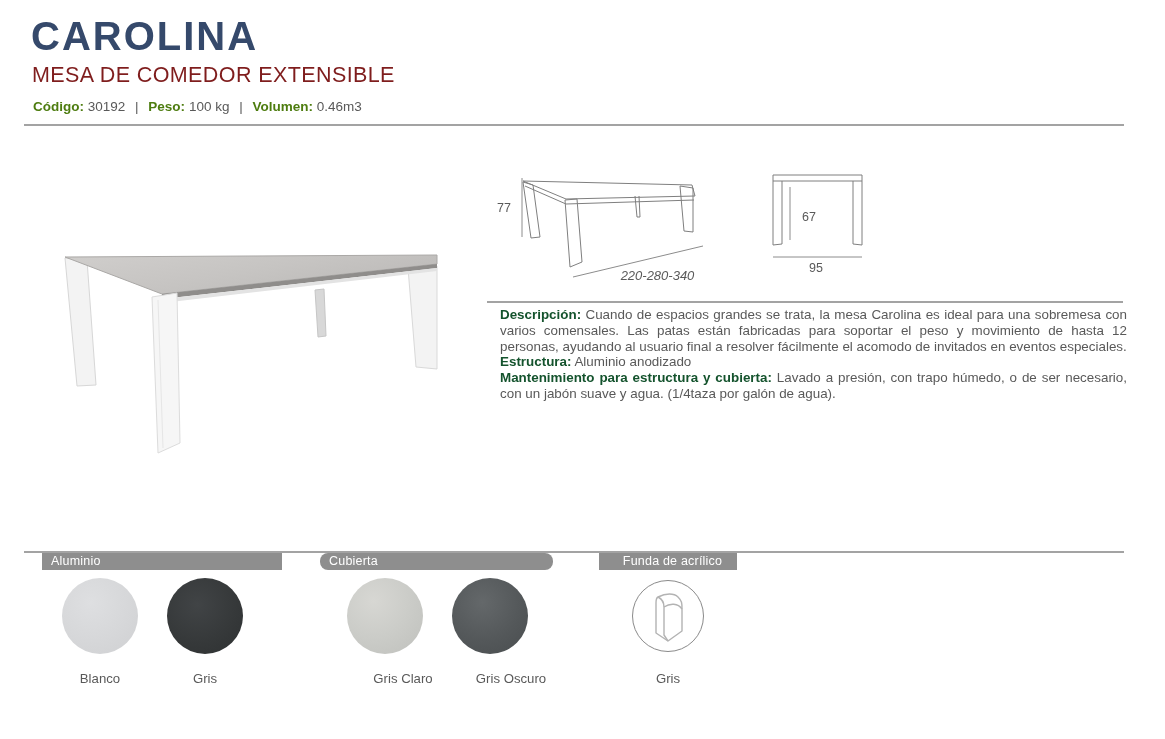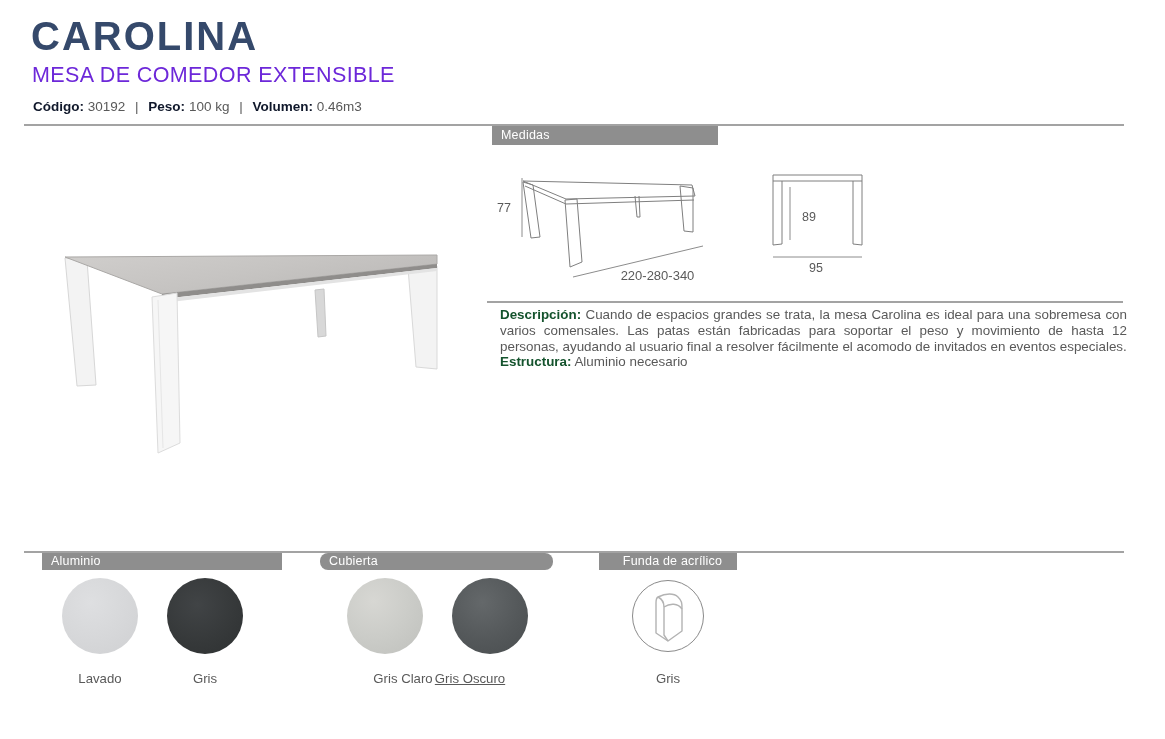--- a/index.html
+++ b/index.html
@@ -12,27 +12,27 @@
 
   
   .title {
     position:absolute; left:31px; top:14px;
     font-size:40px; font-weight:700; letter-spacing:2px;
     color:#35496b;
   }
   .subtitle {
     position:absolute; left:32px; top:63px;
     font-size:21.5px; font-weight:400; letter-spacing:0.4px;
-    color:#6d28d9;
+    color:#7f1d1d;
   }
   .meta {
     position:absolute; left:33px; top:99px;
     font-size:13.5px; color:#595959;
   }
-  .meta b { color:#0f172a; font-weight:700; }
+  .meta b { color:#4d7c0f; font-weight:700; }
   .meta .sep { color:#595959; padding:0 6px; }
 
   
   .rule { position:absolute; height:2px; background:#a3a3a3; }
   .rule-top    { left:24px;  top:124px; width:1100px; }
   .rule-desc   { left:487px; top:301px; width:636px; }
   .rule-bottom { left:24px;  top:551px; width:1100px; }
 
   
   .bar {
@@ -48,21 +48,21 @@
   
   .photo { position:absolute; left:30px; top:140px; width:450px; height:380px; }
 
   
   .draw-persp { position:absolute; left:485px; top:160px; width:230px; height:130px; }
   .draw-front { position:absolute; left:755px; top:160px; width:130px; height:120px; }
   .dim-label {
     position:absolute; font-size:12.5px; color:#5a5a5a; text-align:center;
   }
   .dim-77  { left:492px; top:201px; width:24px; }
-  .dim-len { left:595px; top:268px; width:125px; font-size:13px; }
+  .dim-len { left:595px; top:268px; width:125px; font-size:13px;font-style:italic; }
   .dim-67  { left:797px; top:210px; width:24px; }
   .dim-95  { left:803px; top:261px; width:26px; }
 
   
   .desc {
     position:absolute; left:500px; top:307px; width:627px;
     font-size:13.4px; line-height:15.8px; color:#595959;
     text-align:justify;
   }
   .desc p { margin:0; }
@@ -82,21 +82,21 @@
     background:#ffffff; border:1.6px solid #8a8a8a;
   }
   .sw-funda svg { position:absolute; left:11px; top:8px; }
   .swatch-label {
     position:absolute; top:671px; width:120px; text-align:center;
     font-size:13.2px; color:#595959;
   }
   .lbl-blanco { left:40px; }
   .lbl-gris   { left:145px; }
   .lbl-grisclaro  { left:343px; }
-  .lbl-grisoscuro { left:410px;text-decoration:underline; }
+  .lbl-grisoscuro { left:451px; }
   .lbl-funda  { left:608px; }
 </style>
 </head>
 <body>
 
 <div class="page">
 
   <div class="title">CAROLINA</div>
   <div class="subtitle">MESA DE COMEDOR EXTENSIBLE</div>
   <div class="meta">
@@ -107,21 +107,20 @@
     <span>100 kg</span>
     <span class="sep">|</span>
     <b>Volumen:</b>
     <span>0.46m3</span>
   </div>
 
   <div class="rule rule-top"></div>
   <div class="rule rule-desc"></div>
   <div class="rule rule-bottom"></div>
 
-  <div class="bar bar-medidas">Medidas</div>
 
   <div class="photo">
     <svg width="450" height="380" viewBox="0 0 450 380">
       <defs>
         <linearGradient id="topGrad" x1="0" y1="0" x2="1" y2="0.6">
           <stop offset="0" stop-color="#d0cecc"></stop>
           <stop offset="0.55" stop-color="#c6c4c2"></stop>
           <stop offset="1" stop-color="#bcbab8"></stop>
         </linearGradient>
       </defs>
@@ -174,45 +173,46 @@
         <path d="M18,15 L18,85 L27,84 L27,21"></path>
 
         <path d="M107,15 L107,85 L98,84 L98,21"></path>
 
         <line x1="35" y1="27" x2="35" y2="80" stroke="#8c8c8c"></line>
 
         <line x1="18" y1="97" x2="107" y2="97" stroke="#8c8c8c"></line>
       </g>
     </svg>
   </div>
-  <span class="dim-label dim-67">89</span>
+  <span class="dim-label dim-67">67</span>
   <span class="dim-label dim-95">95</span>
 
   <div class="desc">
     <p><b>Descripción:</b><span> Cuando de espacios grandes se trata, la mesa Carolina es ideal para una sobremesa con varios comensales. Las patas están fabricadas para soportar el peso y movimiento de hasta 12 personas, ayudando al usuario final a resolver fácilmente el acomodo de invitados en eventos especiales.</span></p>
-    <p><b>Estructura:</b><span> Aluminio necesario</span></p>
+    <p><b>Estructura:</b><span> Aluminio anodizado</span></p>
+    <p><b>Mantenimiento para estructura y cubierta:</b><span> Lavado a presión, con trapo húmedo, o de ser necesario, con un jabón suave y agua. (1/4taza por galón de agua).</span></p>
   </div>
 
   <div class="bar bar-aluminio">Aluminio</div>
   <div class="bar bar-cubierta">Cubierta</div>
   <div class="bar bar-funda">Funda de acrílico</div>
 
   <div class="swatch-circle sw-blanco"></div>
   <div class="swatch-circle sw-gris"></div>
   <div class="swatch-circle sw-grisclaro"></div>
   <div class="swatch-circle sw-grisoscuro"></div>
   <div class="swatch-circle sw-funda">
     <svg width="50" height="56" viewBox="0 0 50 56">
       <g fill="none" stroke="#b3b3b3" stroke-width="1.4" stroke-linejoin="round">
         <path d="M14,8 C22,4 30,4 34,8 C38,12 38,14 38,20 L38,42 L24,52 L12,44 L12,14 C12,11 12,9 14,8 Z"></path>
         <path d="M14,8 C18,10 20,13 20,18 L20,46 L24,52"></path>
         <path d="M20,18 C26,14 34,14 38,20"></path>
       </g>
     </svg>
   </div>
 
-  <span class="swatch-label lbl-blanco">Lavado</span>
+  <span class="swatch-label lbl-blanco">Blanco</span>
   <span class="swatch-label lbl-gris">Gris</span>
   <span class="swatch-label lbl-grisclaro">Gris Claro</span>
   <span class="swatch-label lbl-grisoscuro">Gris Oscuro</span>
   <span class="swatch-label lbl-funda">Gris</span>
 
 </div>
 
 </body></html>

